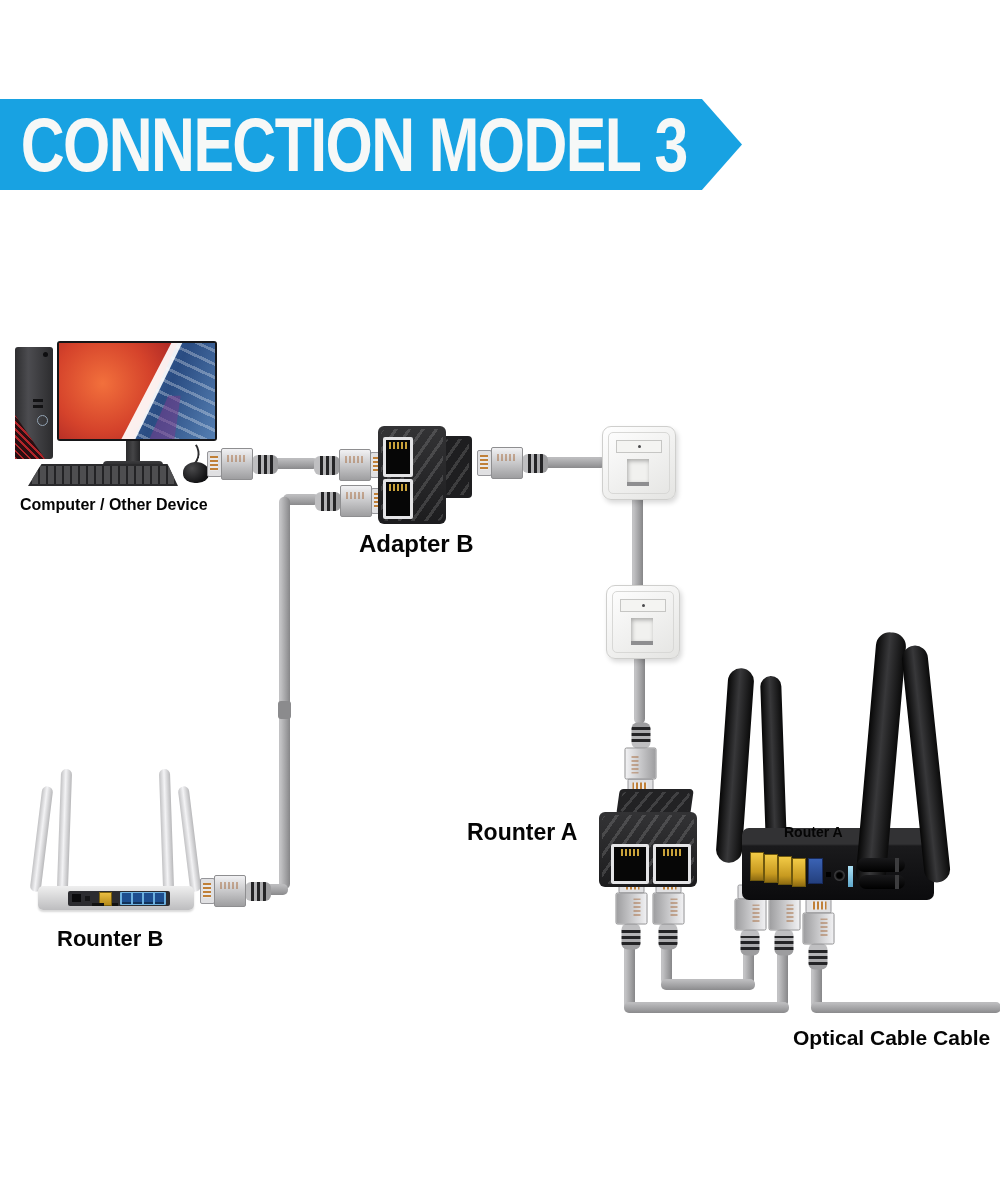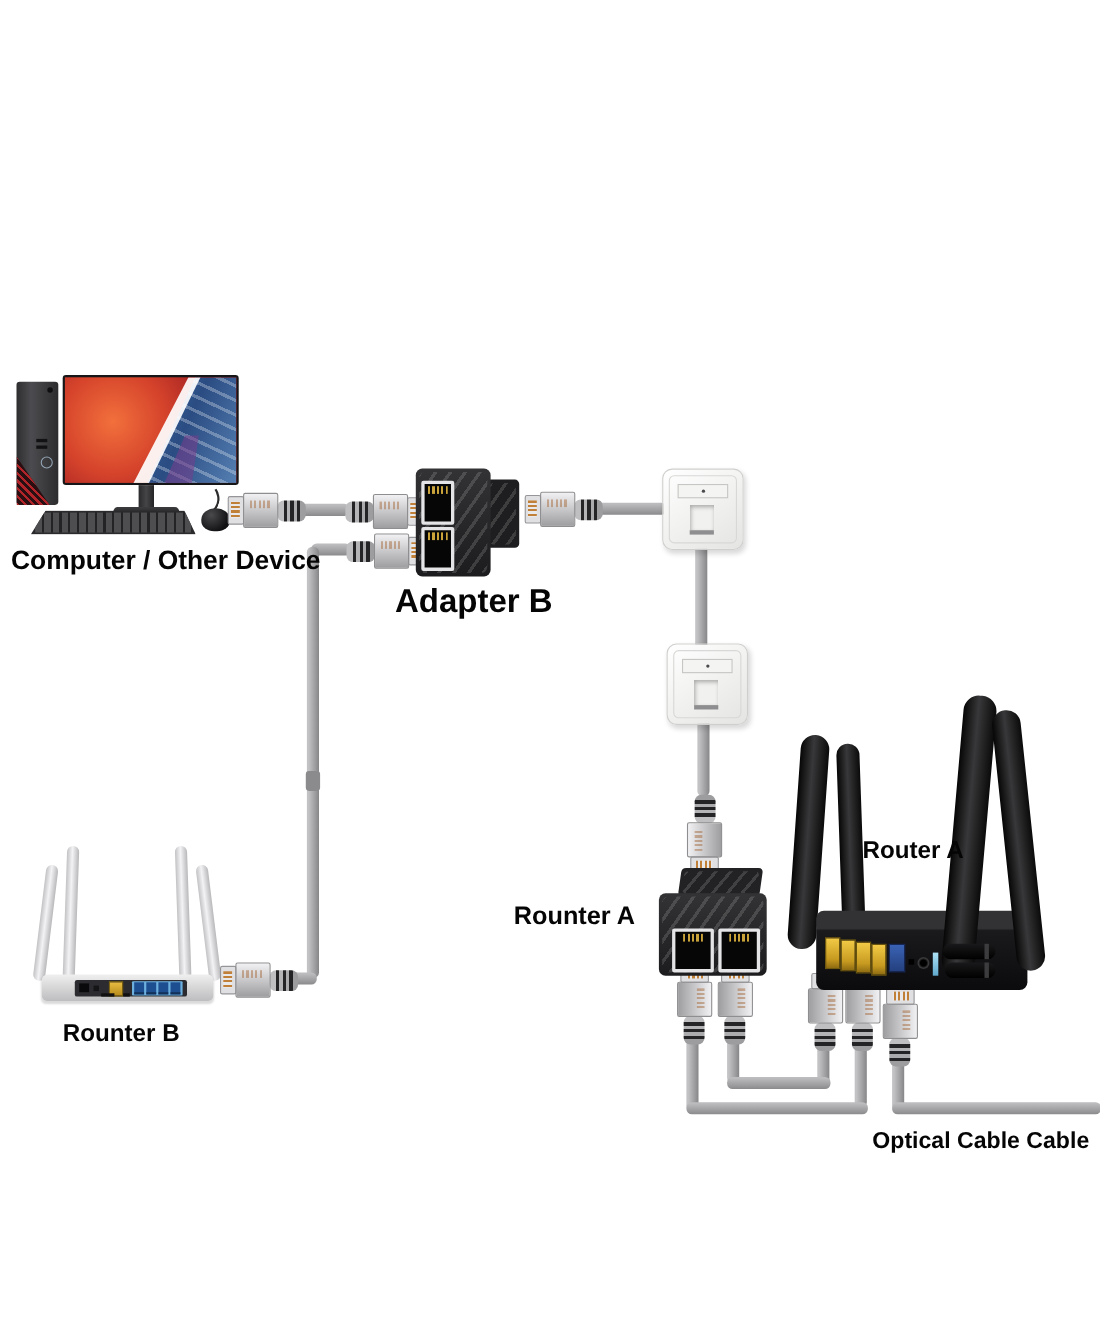--- a/index.html
+++ b/index.html
@@ -120,20 +120,23 @@
   .mouse{position:absolute;left:183px;top:462px;width:26px;height:21px;border-radius:50% 50% 45% 45%;z-index:5;
         background:radial-gradient(circle at 35% 30%,#4a4a4c,#111113 70%);}
   .mcable{position:absolute;left:152px;top:432px;width:44px;height:34px;border:2px solid #2c2c2e;border-color:transparent #2c2c2e transparent transparent;
         border-radius:50%;transform:rotate(18deg);z-index:4;}
 </style>
 </head>
 <body>
 
 <div class="canvas">
 
+  <div class="banner">
+    <div class="banner-text">CONNECTION MODEL 3</div>
+  </div>
 
   <div class="cable" style="left:268px;top:458px;width:50px;height:11px"></div>
   <div class="cable" style="left:283px;top:494px;width:36px;height:11px"></div>
   <div class="cable v" style="left:279px;top:497px;width:11px;height:392px"></div>
   <div class="joint" style="left:278px;top:701px;width:13px;height:18px"></div>
   <div class="cable" style="left:262px;top:884px;width:26px;height:11px"></div>
   <div class="cable" style="left:540px;top:457px;width:66px;height:11px"></div>
   <div class="cable v" style="left:632px;top:493px;width:11px;height:98px"></div>
   <div class="cable v" style="left:634px;top:652px;width:11px;height:72px"></div>
   <div class="cable v" style="left:624px;top:938px;width:11px;height:72px"></div>
@@ -278,20 +281,20 @@
       <div class="glass2"></div>
       <div class="streak"></div>
     </div>
   </div>
   <div class="mstand"></div>
   <div class="mbase"></div>
   <div class="mcable"></div>
   <div class="keyboard"></div>
   <div class="mouse"></div>
 
-  <div class="label" style="left:10px;top:496px;font-size:24px">Computer / Other Device</div>
-  <div class="label" style="left:359px;top:530px;font-size:30px">Adapter B</div>
+  <div class="label" style="left:20px;top:496px;font-size:16px">Computer / Other Device</div>
+  <div class="label" style="left:359px;top:530px;font-size:24px">Adapter B</div>
   <div class="label" style="left:467px;top:819px;font-size:23px">Rounter A</div>
-  <div class="label" style="left:784px;top:760px;font-size:22px">Router A</div>
+  <div class="label" style="left:784px;top:824px;font-size:14px">Router A</div>
   <div class="label" style="left:57px;top:926px;font-size:22px">Rounter B</div>
   <div class="label" style="left:793px;top:1026px;font-size:21px">Optical Cable Cable</div>
 
 </div>
 
 </body></html>

